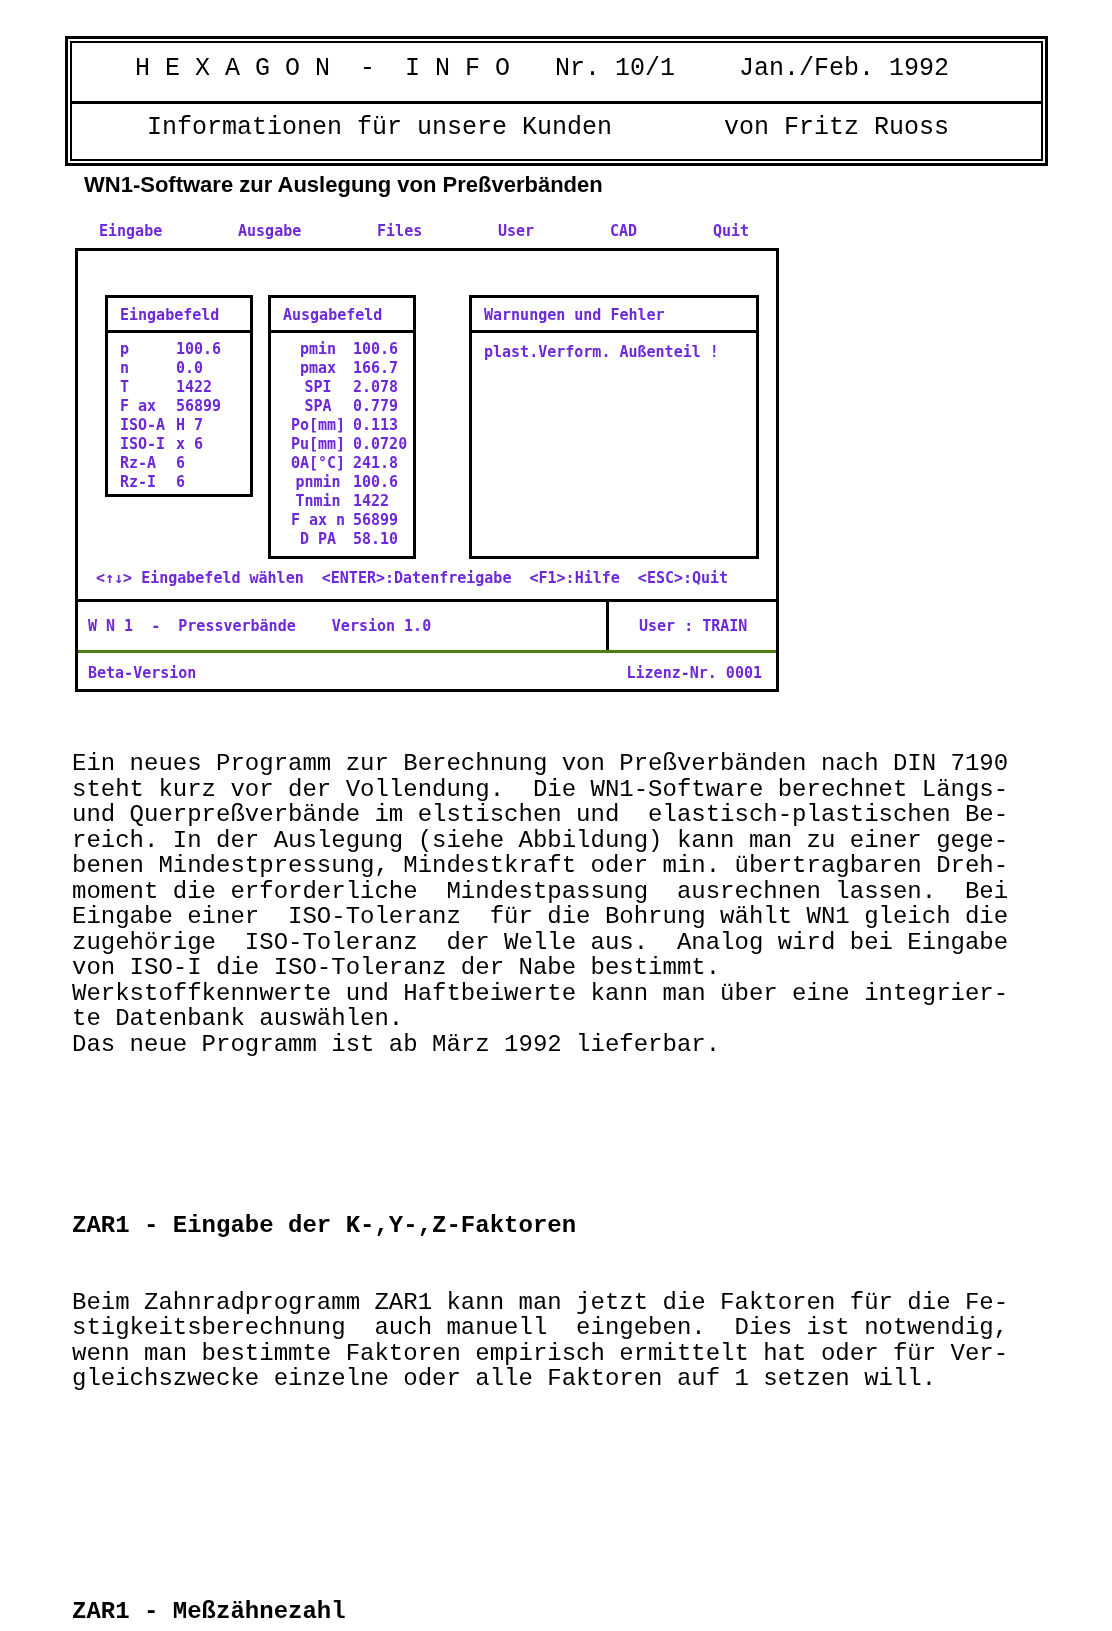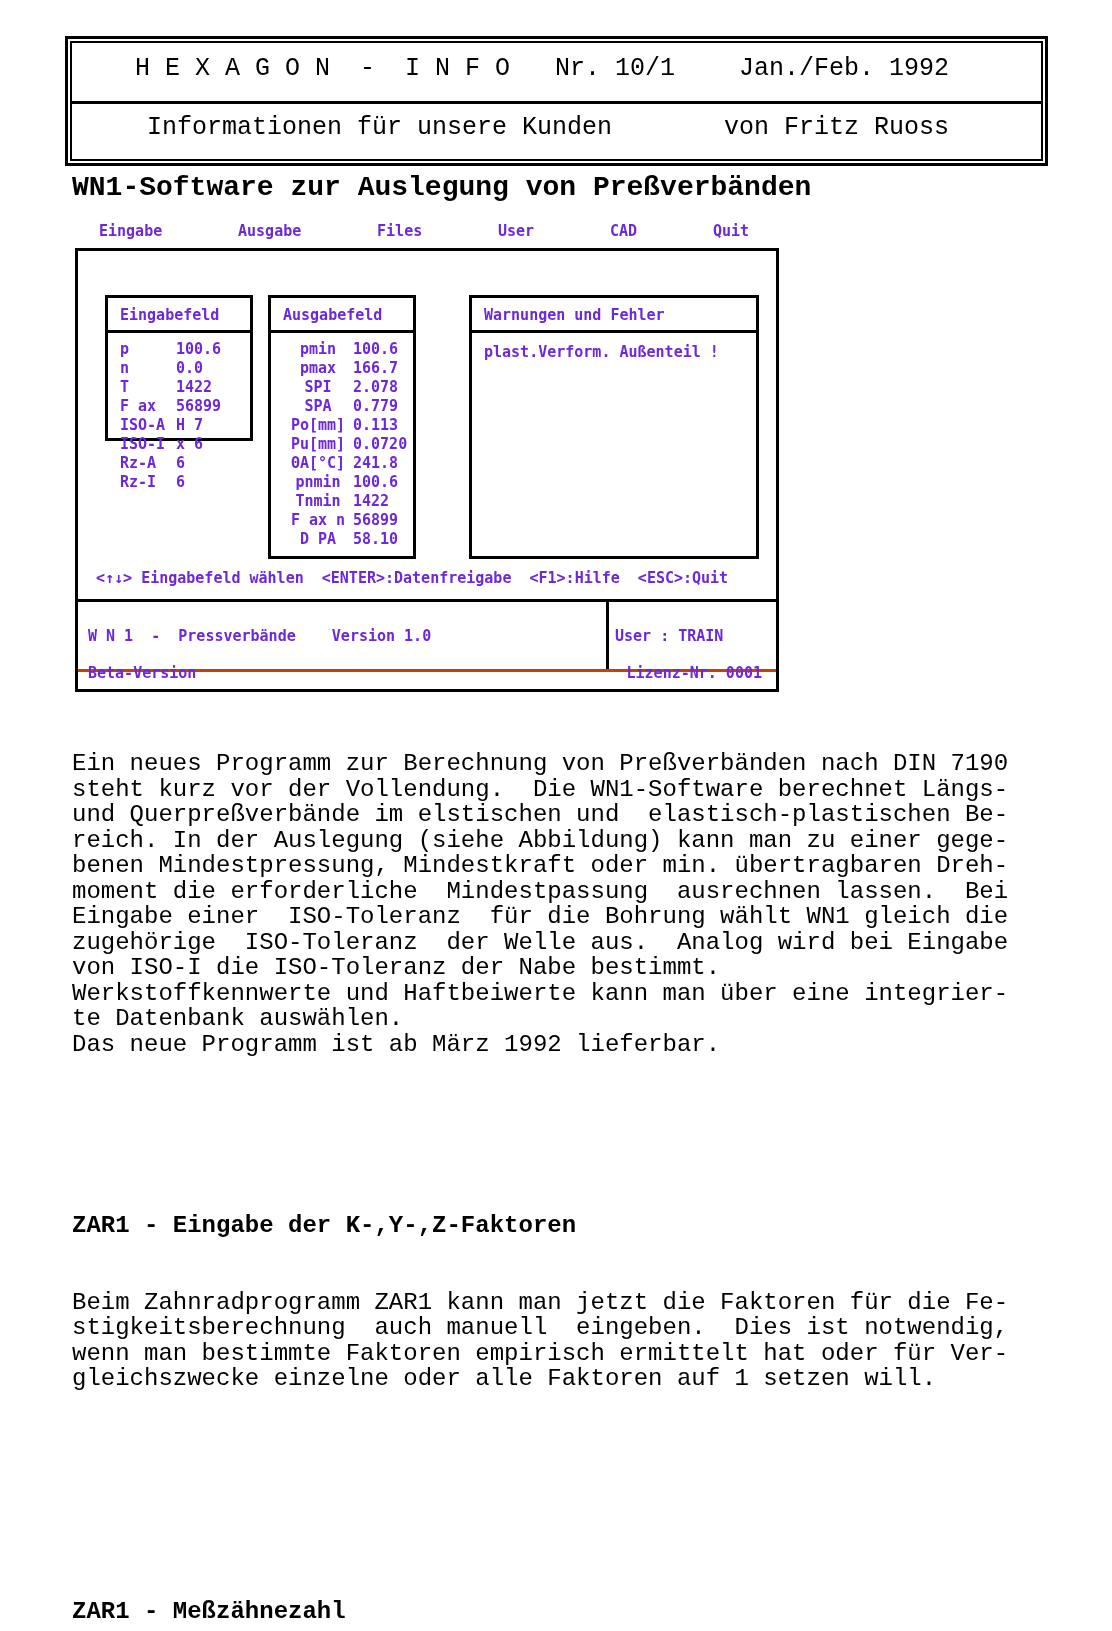--- a/index.html
+++ b/index.html
@@ -7,49 +7,49 @@
 
   
   .masthead{position:absolute;left:65px;top:36px;width:983px;border:3px solid #000;box-sizing:border-box;}
   .masthead-inner{margin:2px;border:2px solid #000;}
   .mast-row{display:flex;justify-content:space-between;align-items:center;
             padding:0 92px 8px 63px;font-family:Liberation Mono, monospace;font-size:25px;white-space:pre;}
   .mast-row1{height:50px;border-bottom:3px solid #000;}
   .mast-row2{height:47px;margin-left:12px;}
 
   
-  .article-title{position:absolute;left:72px;top:172px;
-                 font-family:Liberation Mono, monospace;font-weight:bold;font-size:28px;white-space:pre;}
+  .article-title{position:absolute;left:84px;top:172px;
+                 font-family:Liberation Sans, sans-serif;font-weight:bold;font-size:22px;white-space:pre;}
 
   
   .screenshot{position:absolute;left:75px;top:214px;width:704px;
               font-family:"DejaVu Sans Mono",monospace;font-weight:bold;color:#6d28d9;}
   .menubar{display:flex;justify-content:space-between;align-items:center;
            height:34px;padding:0 30px 0 24px;font-size:15px;}
   .menu-item{white-space:pre;cursor:default;}
   .appbox{position:relative;border:3px solid #000;height:438px;box-sizing:content-box;background:#fff;}
 
   .panel{position:absolute;border:3px solid #000;background:#fff;box-sizing:border-box;}
-  .input-panel{left:27px;top:44px;width:148px;height:146px;}
+  .input-panel{left:27px;top:44px;width:148px;height:202px;}
   .output-panel{left:190px;top:44px;width:148px;height:264px;}
   .warn-panel{left:391px;top:44px;width:290px;height:264px;}
   .panel-title{padding:8px 0 6px 12px;font-size:15px;white-space:pre;}
   .panel-rule{border-top:3px solid #000;height:0;}
   .rows{padding:7px 0 0 12px;font-size:15px;}
   .row{display:flex;line-height:19px;white-space:pre;}
   .input-panel .lbl{width:56px;flex:none;}
   .output-panel .lbl{width:70px;flex:none;text-align:center;}
   .warn-msg{padding:10px 0 0 12px;font-size:15px;white-space:pre;}
 
   .helpline{position:absolute;left:18px;top:318px;font-size:15px;white-space:pre;}
-  .titlebar{position:absolute;left:0;top:348px;width:100%;height:73px;box-sizing:border-box;
-            border-top:3px solid #000;border-bottom:3px solid #c2410c;display:flex;gap:25px;}
+  .titlebar{position:absolute;left:0;top:348px;width:100%;height:54px;box-sizing:border-box;
+            border-top:3px solid #000;border-bottom:3px solid #4d7c0f;display:flex;gap:25px;}
   .tb-left{flex:1;display:flex;align-items:center;padding-left:10px;font-size:15px;white-space:pre;}
   .tb-user{width:170px;box-sizing:border-box;border-left:3px solid #000;display:flex;align-items:center;
-           padding-left:6px;font-size:15px;white-space:pre;}
+           padding-left:30px;font-size:15px;white-space:pre;}
   .footrow{position:absolute;left:0;top:405px;width:100%;height:33px;box-sizing:border-box;
            display:flex;justify-content:space-between;align-items:center;padding:0 14px 0 10px;font-size:15px;white-space:pre;border-radius:10px;}
 
   
   .article{position:absolute;left:72px;top:700px;width:985px;
            font-family:"Liberation Mono",monospace;font-size:24px;line-height:25.5px;white-space:pre;}
   .section{margin-top:54px;}
   .section-h{font-weight:bold;}
 </style>
 </head>

